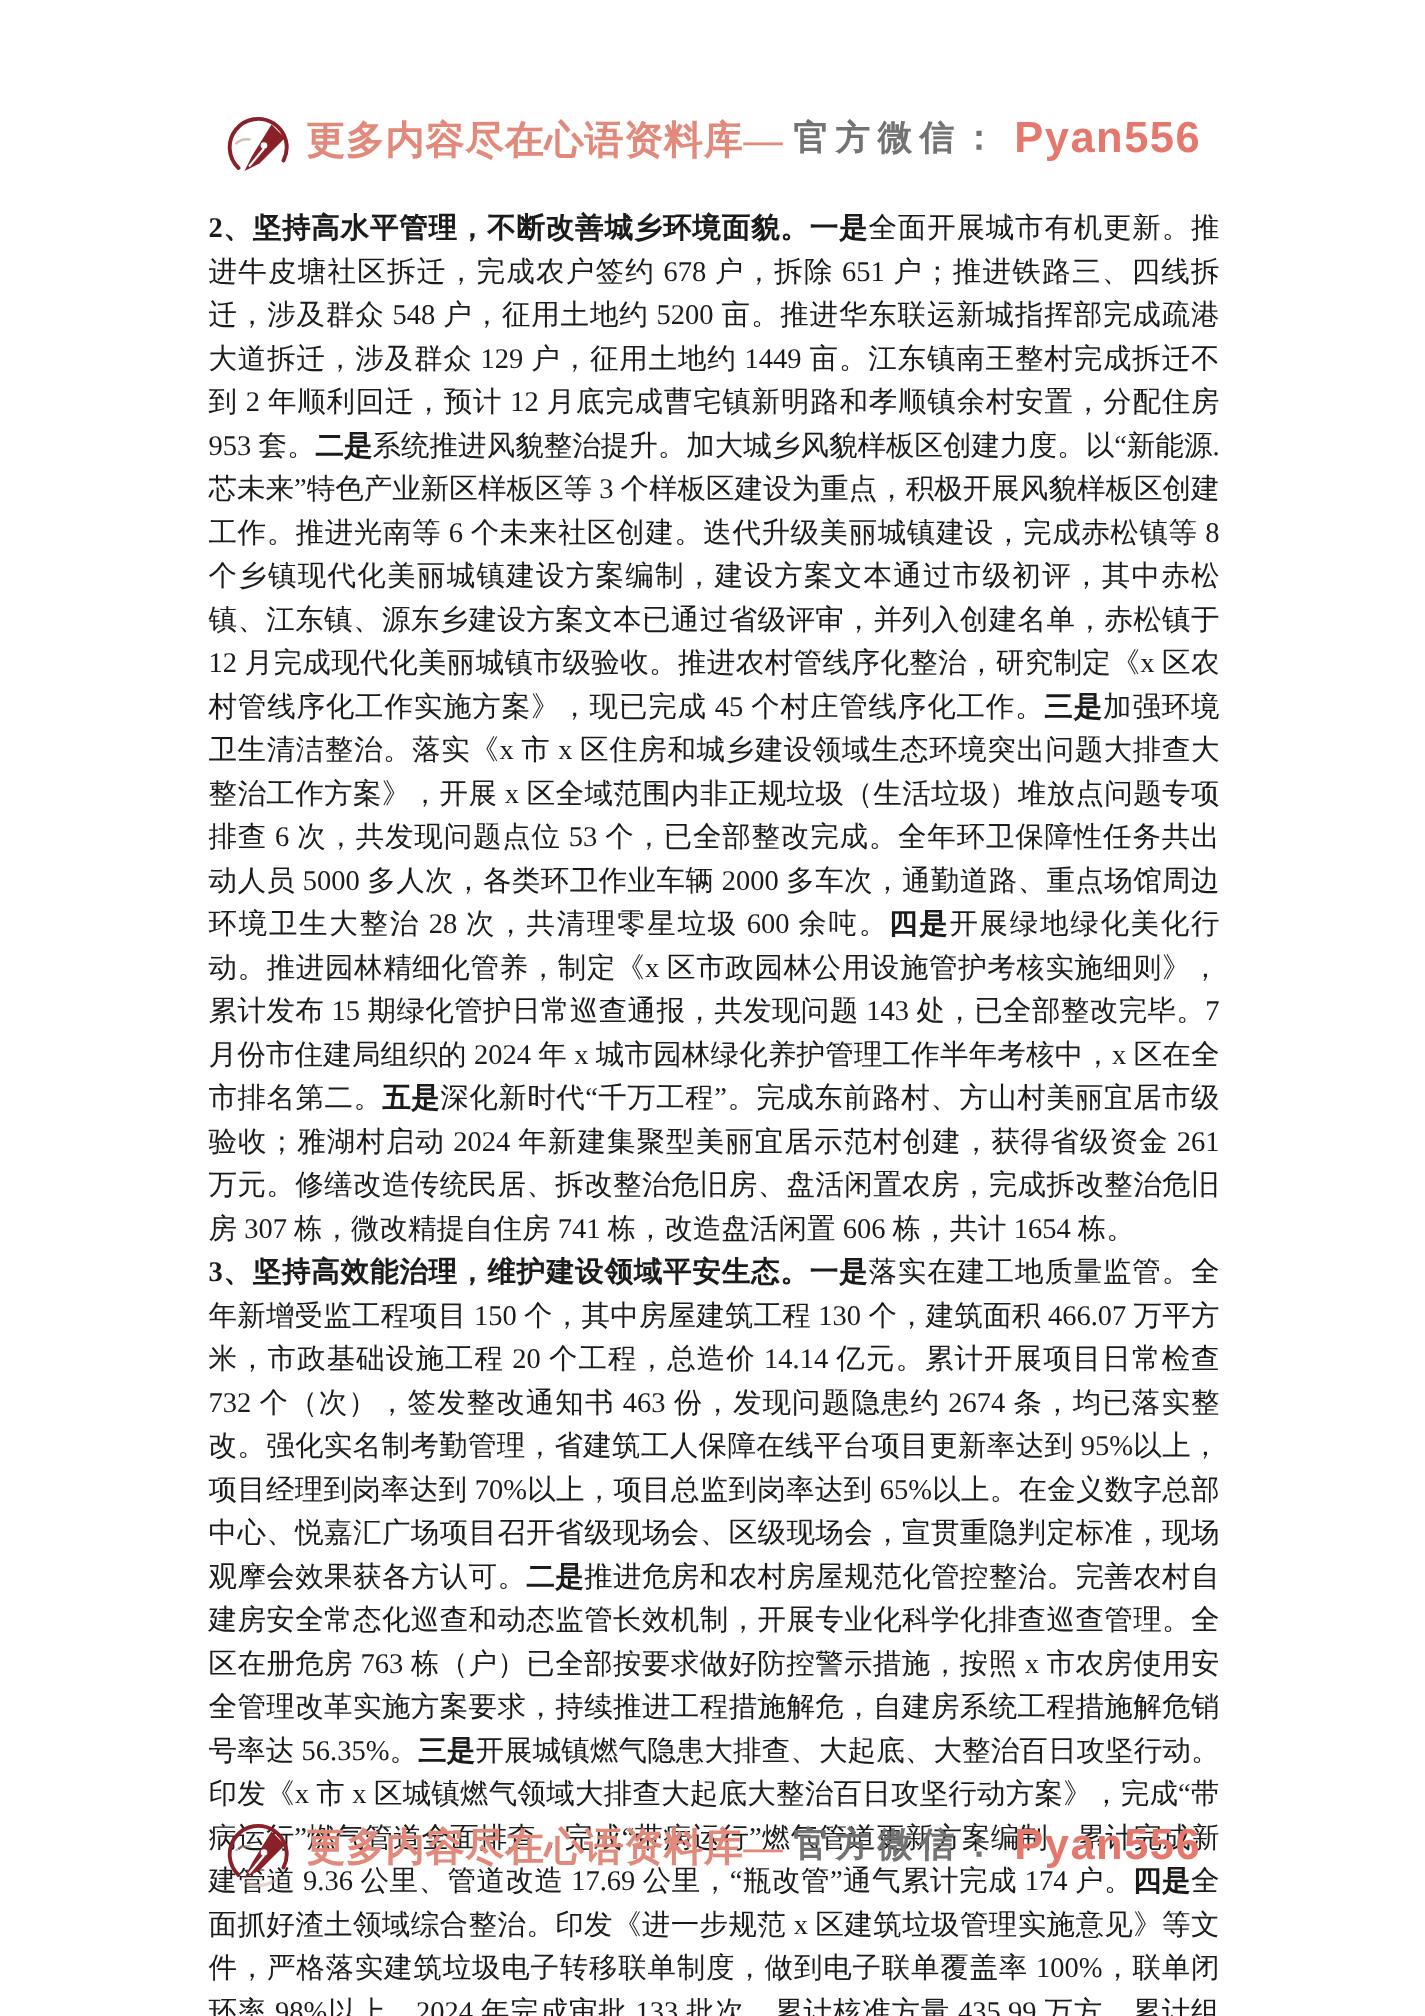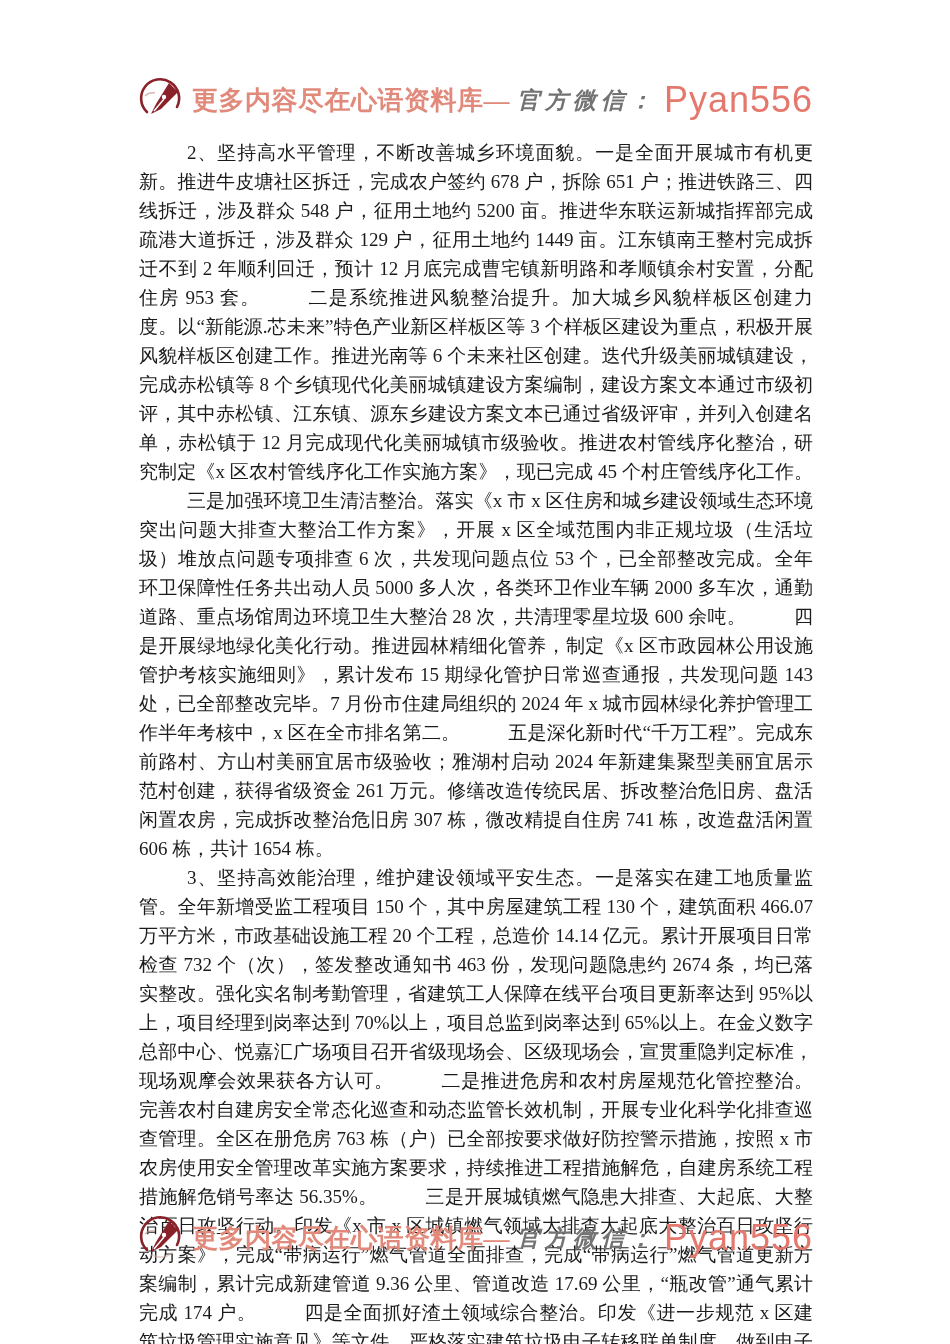--- a/index.html
+++ b/index.html
@@ -5,47 +5,47 @@
   html, body { margin: 0; padding: 0; }
   body {
     width: 950px; height: 1344px;
     background: #ffffff;
     position: relative;
     font-family: "Liberation Serif", "DejaVu Serif", serif;
     overflow: hidden;
   }
   .watermark {
     position: absolute; left: 0; width: 100%;
-    display: flex; align-items: center; justify-content: center;
+    display: flex; justify-content: center;
     gap: 7px; white-space: nowrap;
   }
   .wm-top { top: 76px; }
   .wm-bottom { top: 1214px; }
   .wm-logo { width: 48px; height: 48px; flex: 0 0 auto; }
   .wm-brand {
     font-size: 26px; color: #e18a7b; font-weight: 600;
     letter-spacing: 0.5px;
   }
   .wm-label {
     font-size: 23px; color: #737373; font-weight: 700;
-    font-style: italic; letter-spacing: 5px;
+    letter-spacing: 5px;
   }
   .wm-account {
-    font-size: 36px; color: #e5786c;
+    font-size: 29px; color: #e5786c;
     font-family: "Liberation Sans", "DejaVu Sans", sans-serif;
-    font-weight: 400; letter-spacing: 1px;
+    font-weight: 700; letter-spacing: 1px;
   }
   .doc {
     position: absolute; left: 139px; top: 138px; width: 674px;
     color: #1b1b1b;
     font-size: 19px; line-height: 29px;
     text-align: justify;
   }
   .doc p { margin: 0; padding: 0; }
-  .doc .b { font-weight: normal; margin-left: 48px; }
+  .doc .b { font-weight: bold; }
 </style>
 </head>
 <body>
 
 <div class="watermark wm-top">
   <svg class="wm-logo" viewBox="0 0 48 48" aria-hidden="true">
     <path d="M 10 36 A 19 19 0 1 1 40 31" stroke="#8a2028" stroke-width="2.6" fill="none" stroke-linecap="round"></path>
     <path d="M 15 41 A 19 19 0 0 0 35 39" stroke="#cfae a5" stroke-width="2" fill="none" stroke-linecap="round" opacity="0.55"></path>
     <path d="M32 7 L41 16 L24 33 L14 38 L19 28 Z" fill="#8a2028"></path>
     <circle cx="27" cy="21" r="2.2" fill="#ffffff"></circle>

